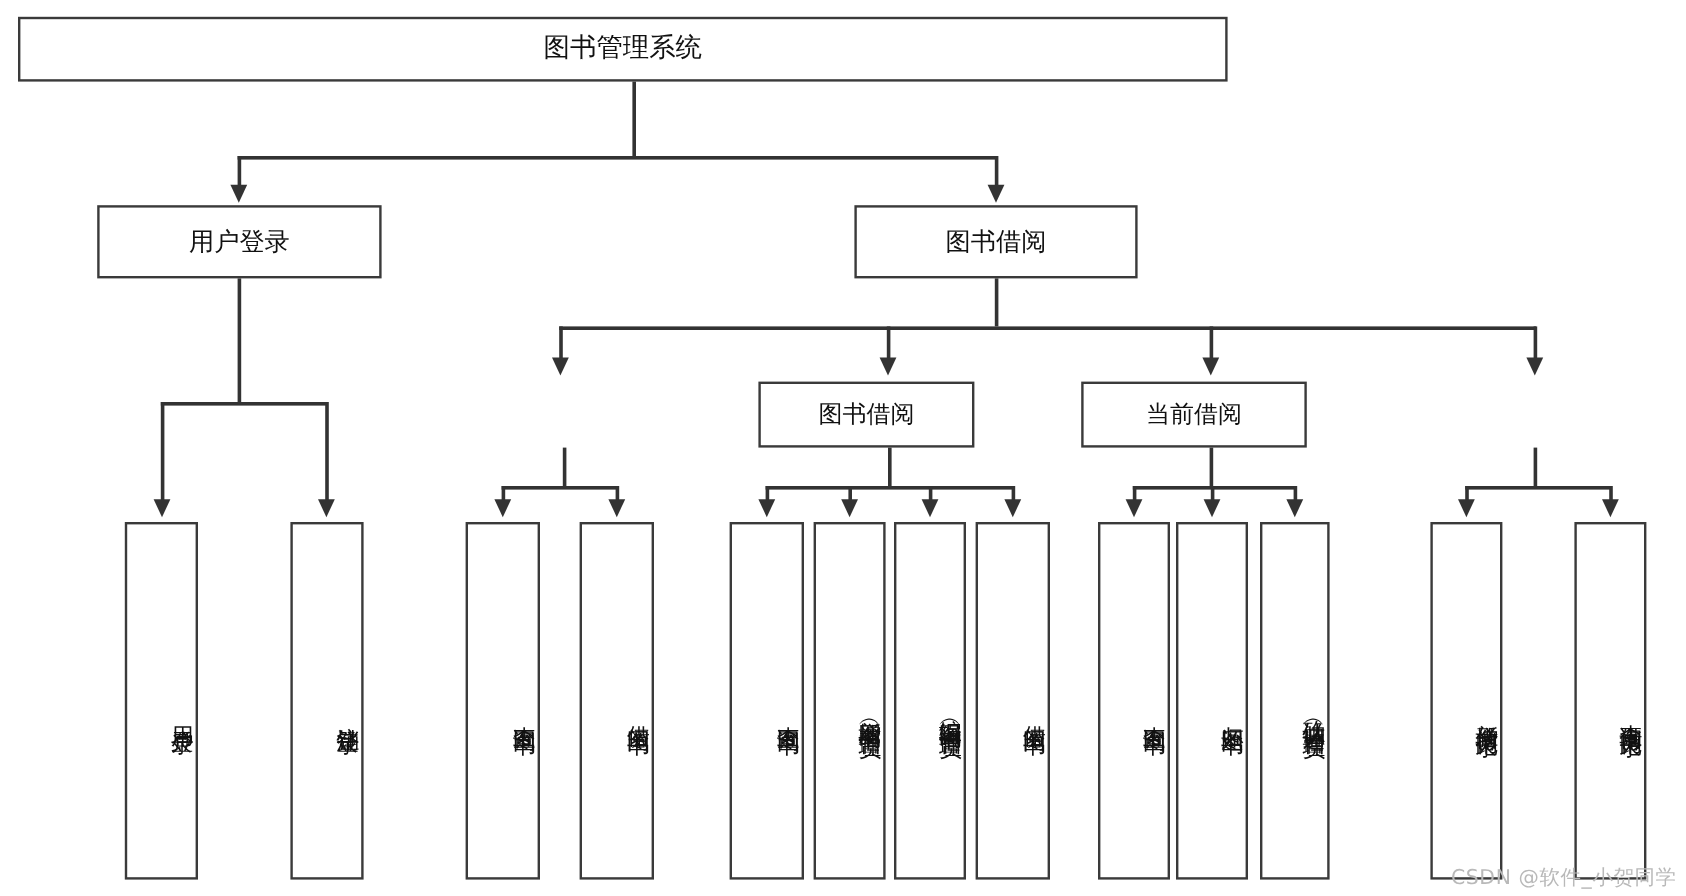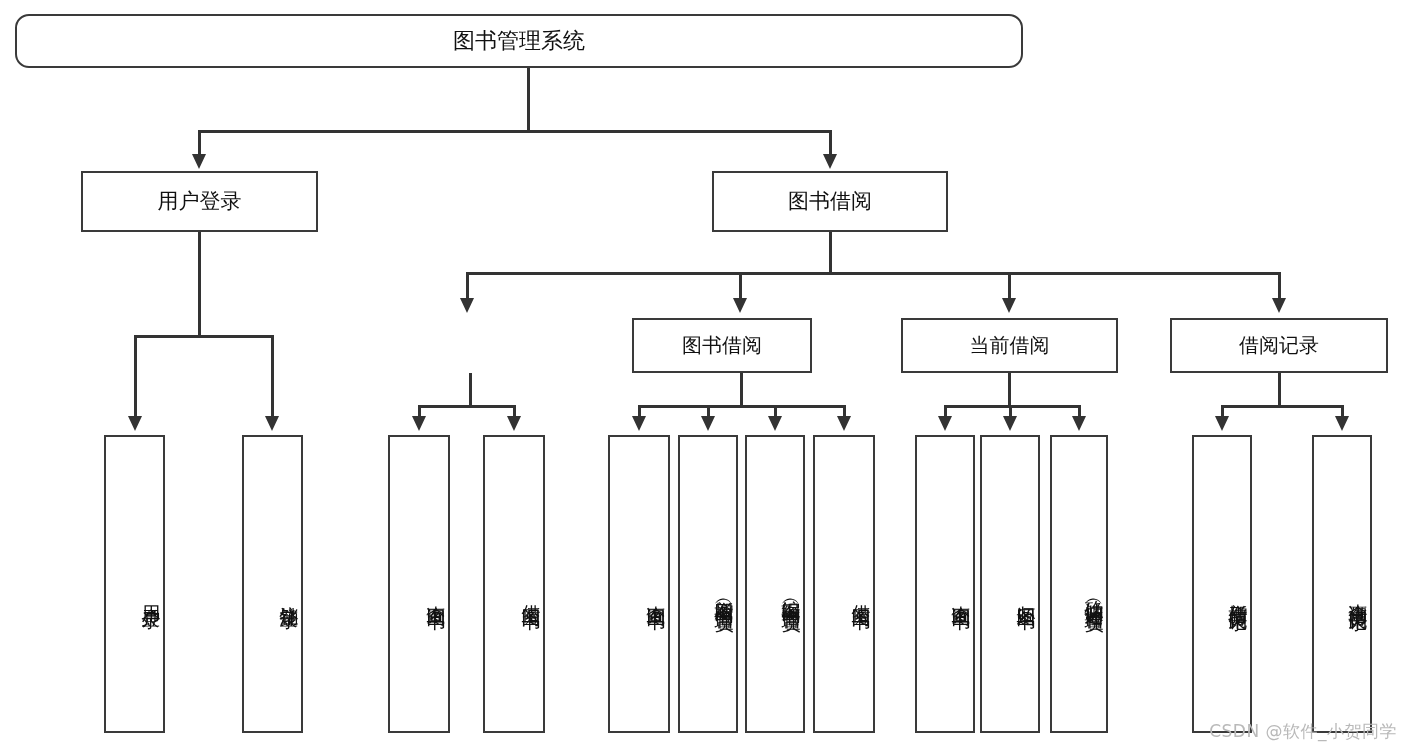--- a/index.html
+++ b/index.html
@@ -71,21 +71,21 @@
     letter-spacing:.5px;
     user-select:none;
     white-space:nowrap;
   }
 </style>
 </head>
 <body>
 
 <div id="canvas">
 
-  <div class="node h" id="root-node" style="left:15px;top:14px;width:1008px;height:54px;border-radius:14px;">
+  <div class="node h" id="root-node" style="left:15px;top:14px;width:1008px;height:54px;">
     <span class="lbl">图书管理系统</span>
   </div>
 
   <div class="ln vt" style="left:527px;top:68px;height:62px;"></div>
 
   <div class="ln hz" style="left:198px;top:130px;width:632px;"></div>
   <div class="ln vt" style="left:198px;top:130px;height:26px;"></div>
   <div class="arrow" style="left:192px;top:154px;"></div>
   <div class="ln vt" style="left:829px;top:130px;height:26px;"></div>
   <div class="arrow" style="left:823px;top:154px;"></div>
@@ -112,25 +112,22 @@
   <div class="ln vt" style="left:739px;top:272px;height:28px;"></div>
   <div class="arrow" style="left:733px;top:298px;"></div>
   <div class="ln vt" style="left:1008px;top:272px;height:28px;"></div>
   <div class="arrow" style="left:1002px;top:298px;"></div>
   <div class="ln vt" style="left:1278px;top:272px;height:28px;"></div>
   <div class="arrow" style="left:1272px;top:298px;"></div>
 
   <div class="node h lvl3" style="left:632px;top:318px;width:180px;height:55px;">
     <span class="lbl">图书借阅</span>
   </div>
-  <div class="node h lvl3" style="left:901px;top:318px;width:217px;height:55px;">
+  <div class="node h lvl3" style="left:901px;top:318px;width:188px;height:55px;">
     <span class="lbl">当前借阅</span>
-  </div>
-  <div class="node h lvl3" style="left:1170px;top:318px;width:218px;height:55px;">
-    <span class="lbl">借阅记录</span>
   </div>
 
   <div class="ln vt" style="left:469px;top:373px;height:32px;"></div>
   <div class="ln hz" style="left:418px;top:405px;width:96px;"></div>
   <div class="ln vt" style="left:418px;top:405px;height:13px;"></div>
   <div class="arrow" style="left:412px;top:416px;"></div>
   <div class="ln vt" style="left:513px;top:405px;height:13px;"></div>
   <div class="arrow" style="left:507px;top:416px;"></div>
 
   <div class="ln vt" style="left:740px;top:373px;height:32px;"></div>

